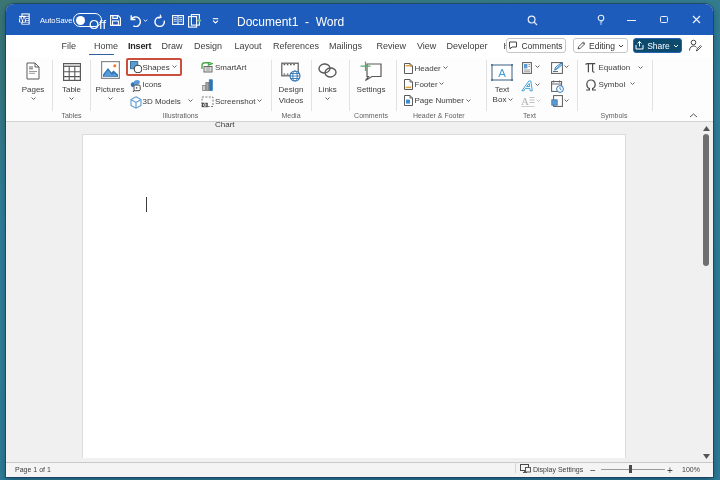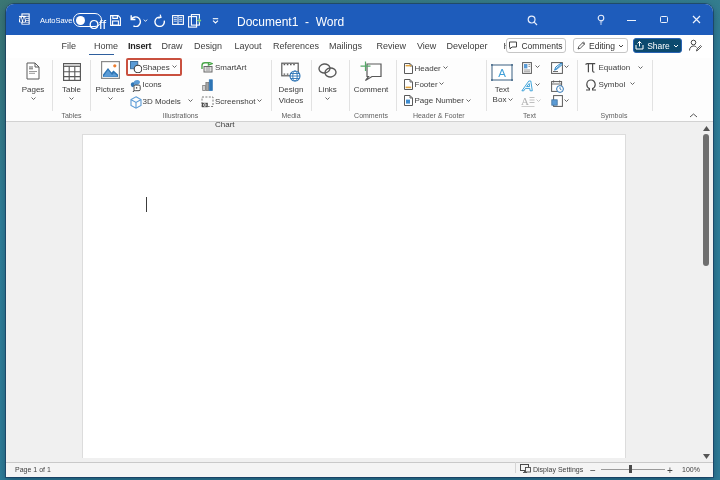--- a/index.html
+++ b/index.html
@@ -297,21 +297,21 @@
   </svg>
   <div class="bl" style="left:327.5px; top:84.5px;">Links</div>
   <svg class="chevd" style="left:325px; top:96.5px;">
     <path d="M0.5 0.5 L2.5 2.5 L4.5 0.5" fill="none" stroke="#555" stroke-width="0.9"></path>
   </svg>
 
   <svg class="abs" style="left:360px; top:61px;" width="22" height="21" viewBox="0 0 22 21">
     <path d="M7 3 H21 V15.5 H12 L5.4 19.6 L8.5 15.5 H7 Z" fill="#fff" stroke="#585858" stroke-width="1.2"></path>
     <path d="M5.5 0.5 V10 M0.5 5.2 H10.5" stroke="#55a868" stroke-width="1.2"></path>
   </svg>
-  <div class="bl" style="left:371px; top:85px;">Comment</div>
+  <div class="bl" style="left:371px; top:85px;">Settings</div>
 
   <svg class="abs" style="left:404px; top:62.5px;" width="9" height="11" viewBox="0 0 9 11">
     <path d="M0.5 0.5 h5.5 l2.5 2.5 v7.5 h-8 z" fill="#fff" stroke="#5a5a5a" stroke-width="1"></path>
     <path d="M6 0.6 v2.4 h2.4" fill="none" stroke="#5a5a5a" stroke-width="0.9"></path>
     <rect x="1.6" y="1.9" width="5.6" height="1.5" fill="#e2a33d"></rect>
   </svg>
   <div class="rlabel" style="left:414.5px; top:63.5px;">Header</div>
   <svg class="chevd" style="left:443px; top:66px;">
     <path d="M0.5 0.5 L2.5 2.5 L4.5 0.5" fill="none" stroke="#555" stroke-width="0.9"></path>
   </svg>

